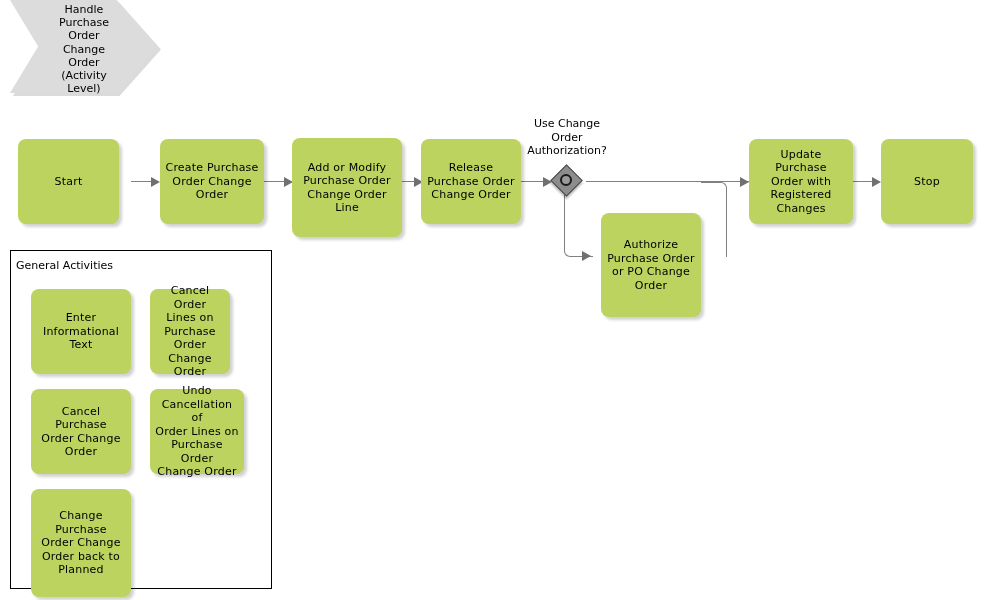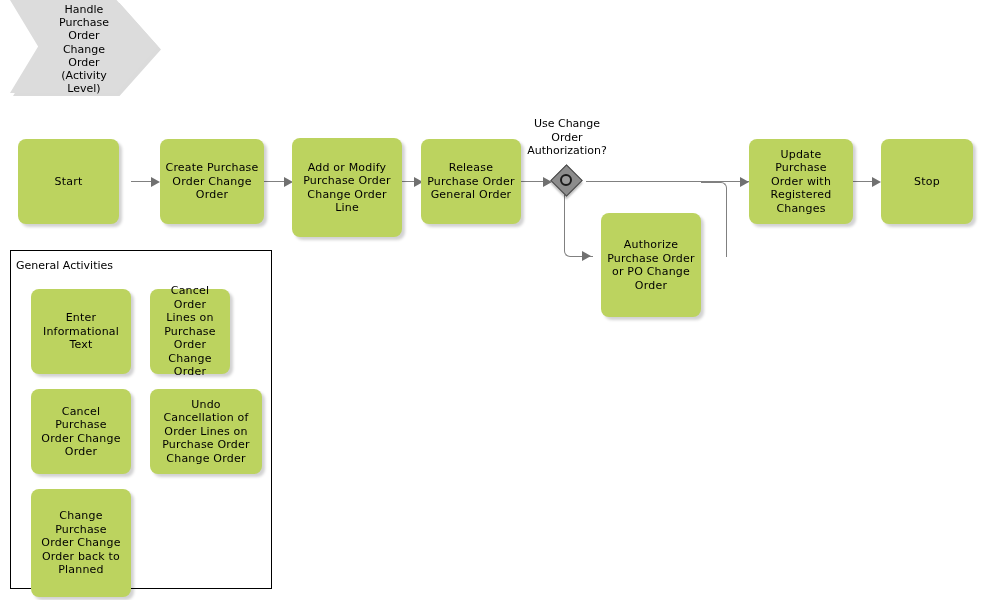--- a/index.html
+++ b/index.html
@@ -208,21 +208,21 @@
   <div class="node activity" style="left:292px; top:132px; width:110px; height:99px;margin-top:6px;">
     <div class="label">Add or Modify
 Purchase Order
 Change Order
 Line</div>
   </div>
 
   <div class="node activity" style="left:421px; top:139px; width:100px; height:85px;">
     <div class="label">Release
 Purchase Order
-General Order</div>
+Change Order</div>
   </div>
 
   <div class="node activity" style="left:601px; top:213px; width:100px; height:104px;">
     <div class="label">Authorize
 Purchase Order
 or PO Change
 Order</div>
   </div>
 
   <div class="node activity" style="left:749px; top:139px; width:104px; height:85px;">
@@ -259,21 +259,21 @@
 Purchase Order
 Change Order</div>
   </div>
 
   <div class="node activity" style="left:31px; top:389px; width:100px; height:85px;">
     <div class="label">Cancel Purchase
 Order Change
 Order</div>
   </div>
 
-  <div class="node activity" style="left:150px; top:389px; width:112px; height:85px;">
+  <div class="node activity" style="left:150px; top:389px; width:94px; height:85px;">
     <div class="label">Undo
 Cancellation of
 Order Lines on
 Purchase Order
 Change Order</div>
   </div>
 
   <div class="node activity" style="left:31px; top:489px; width:100px; height:108px;">
     <div class="label">Change Purchase
 Order Change

